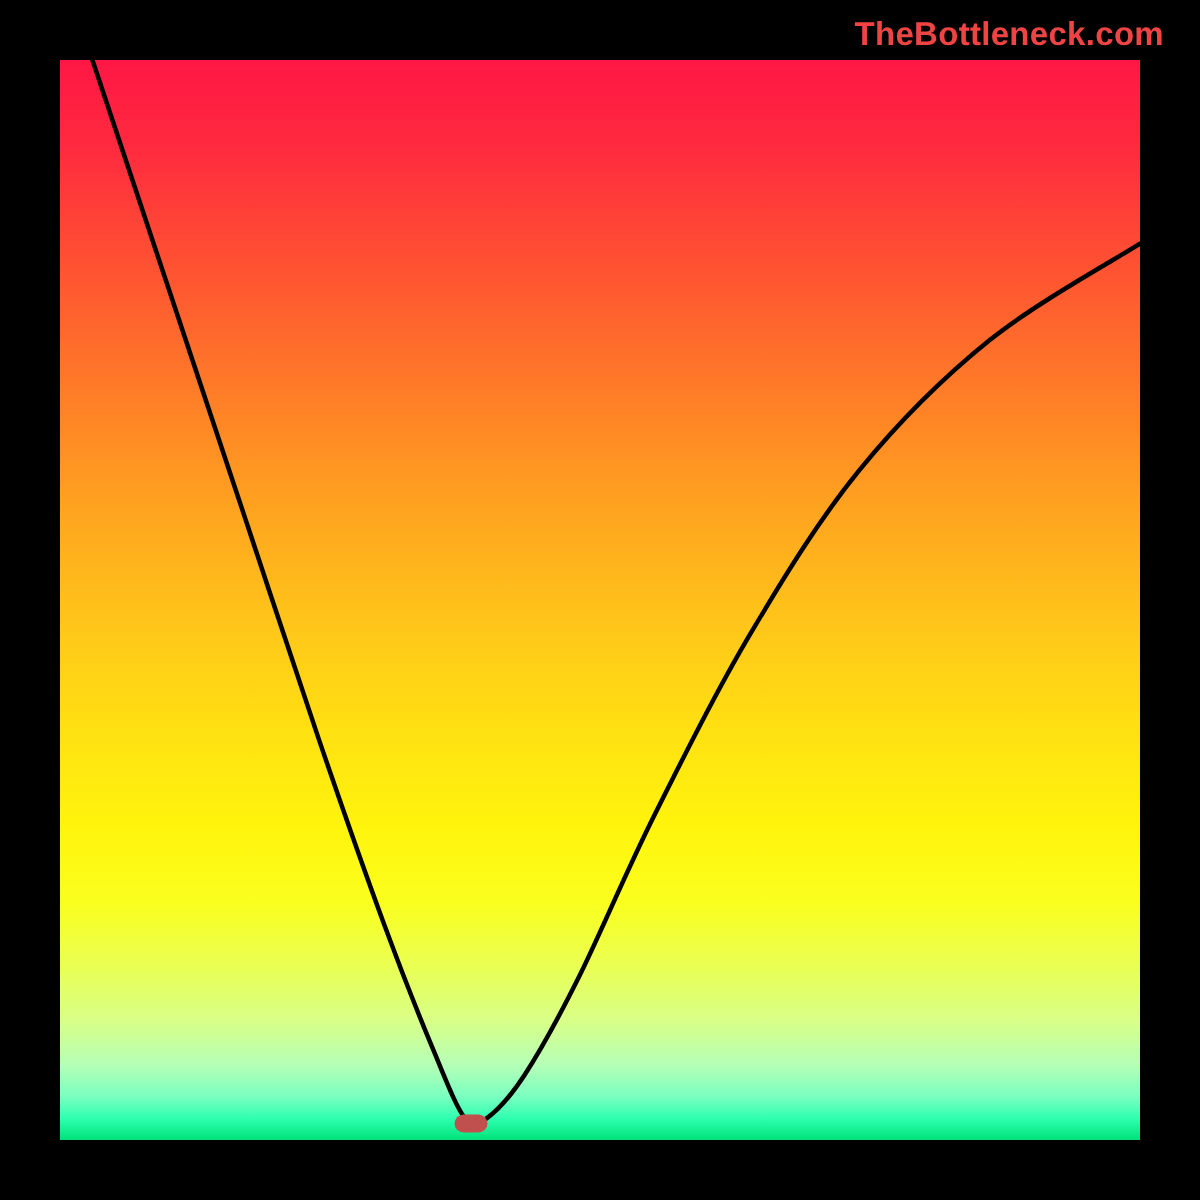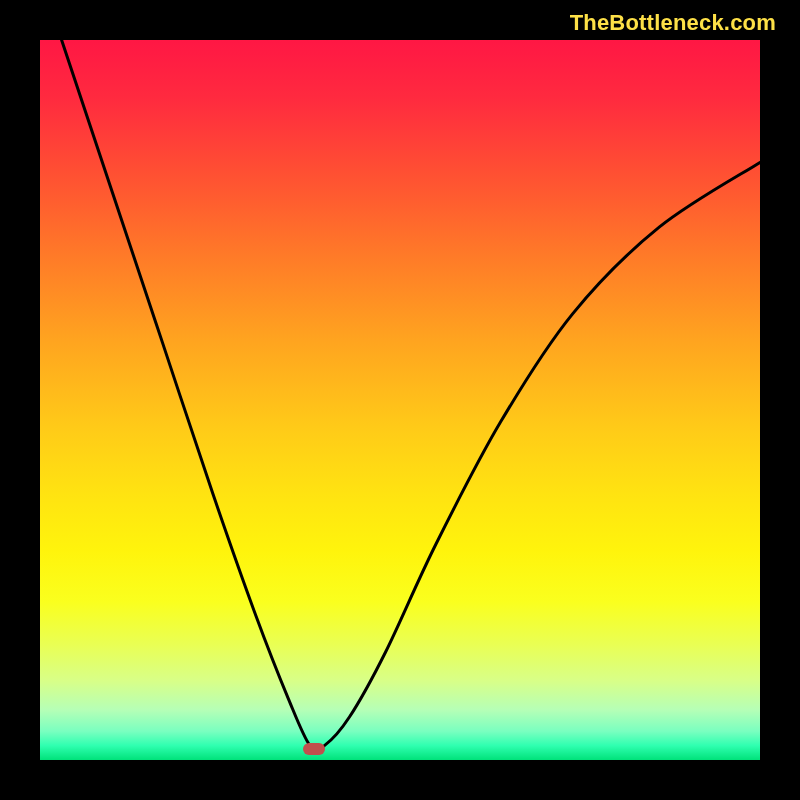--- a/index.html
+++ b/index.html
@@ -48,21 +48,21 @@
       #00e27a 100%
     );
   }
   .watermark {
     position: absolute;
     top: 10px;
     right: 24px;
     font-family: Arial, Helvetica, sans-serif;
     font-size: 22px;
     font-weight: 600;
-    color: #fde047;
+    color: #ef4444;
     letter-spacing: 0.2px;
     user-select: none;
   }
   svg.curve {
     position: absolute;
     left: 0;
     top: 0;
     width: 720px;
     height: 720px;
     overflow: visible;

